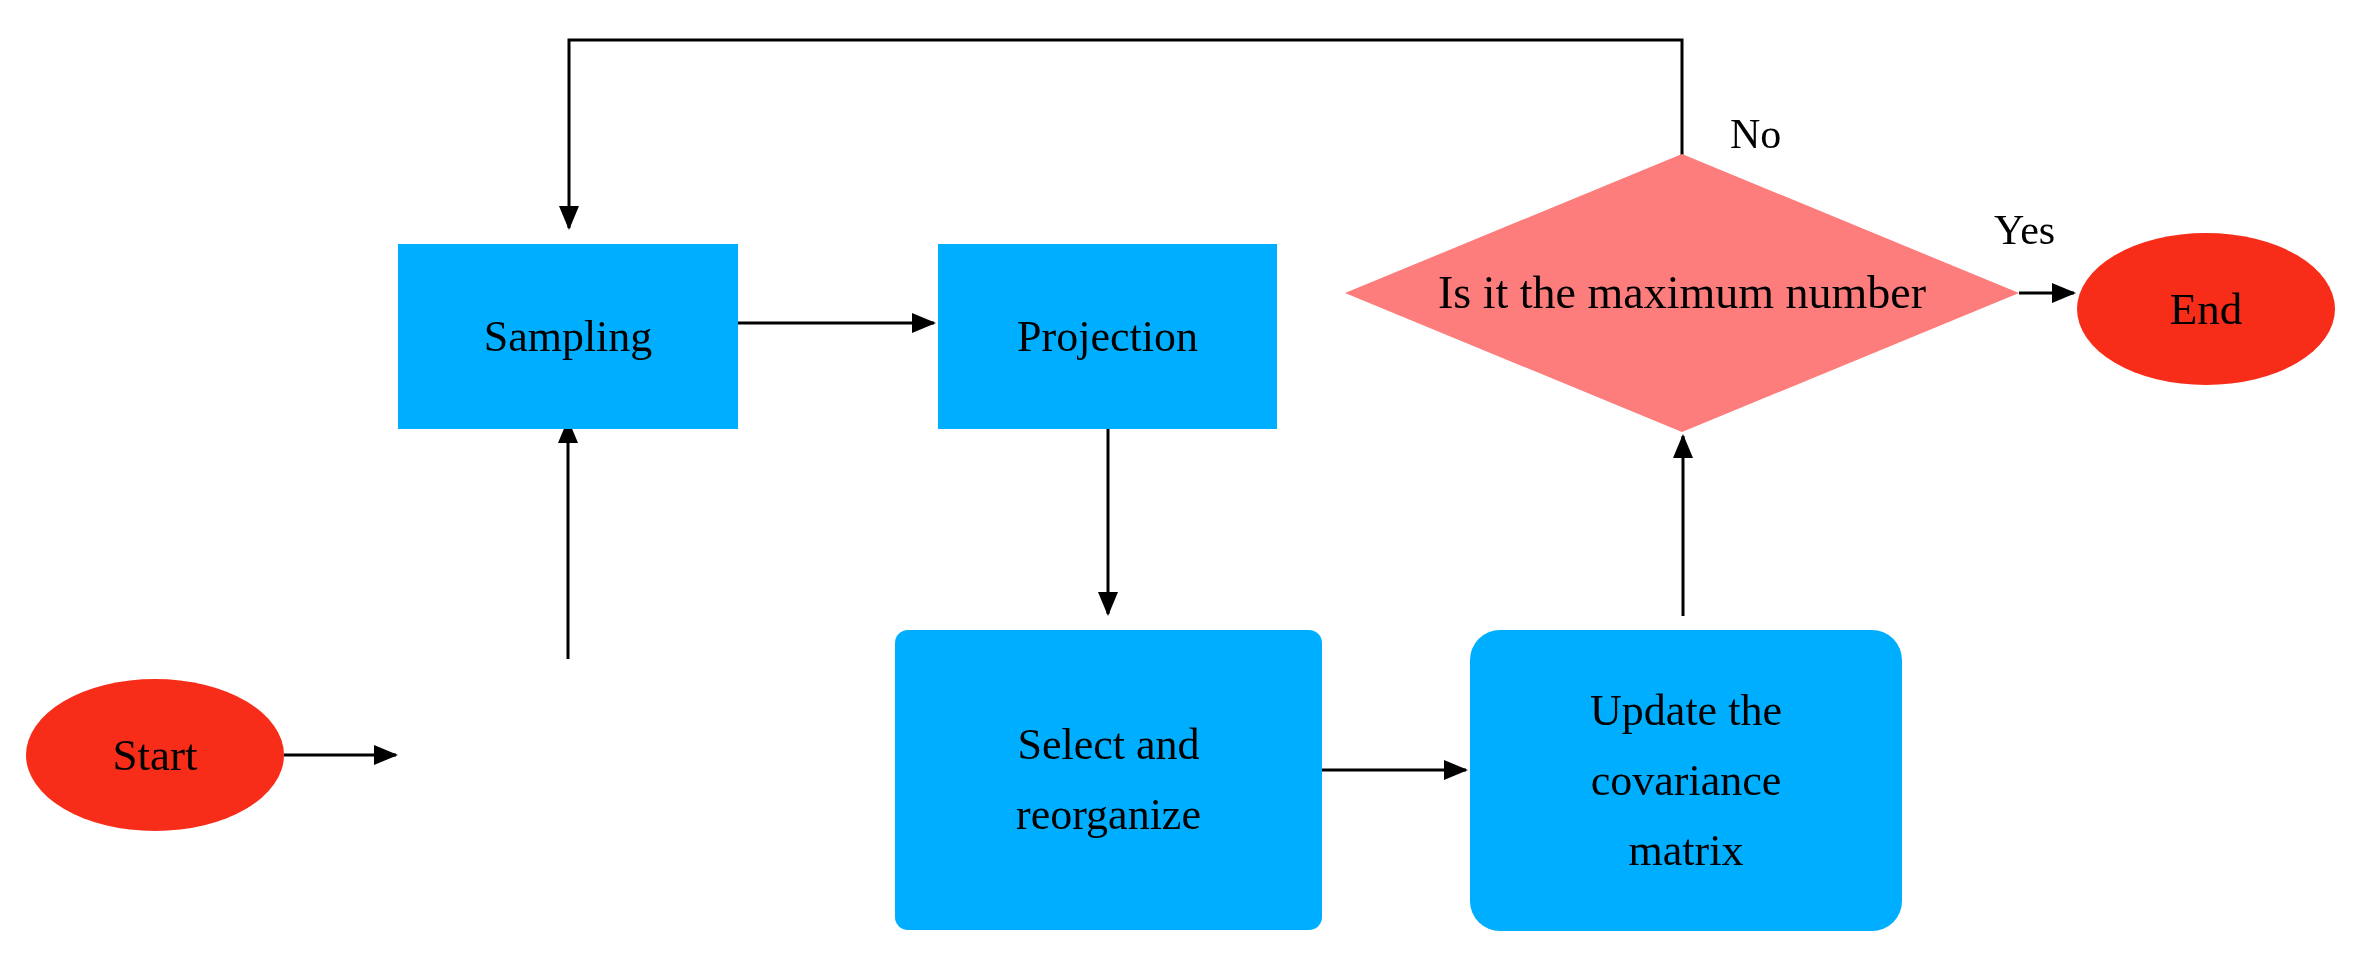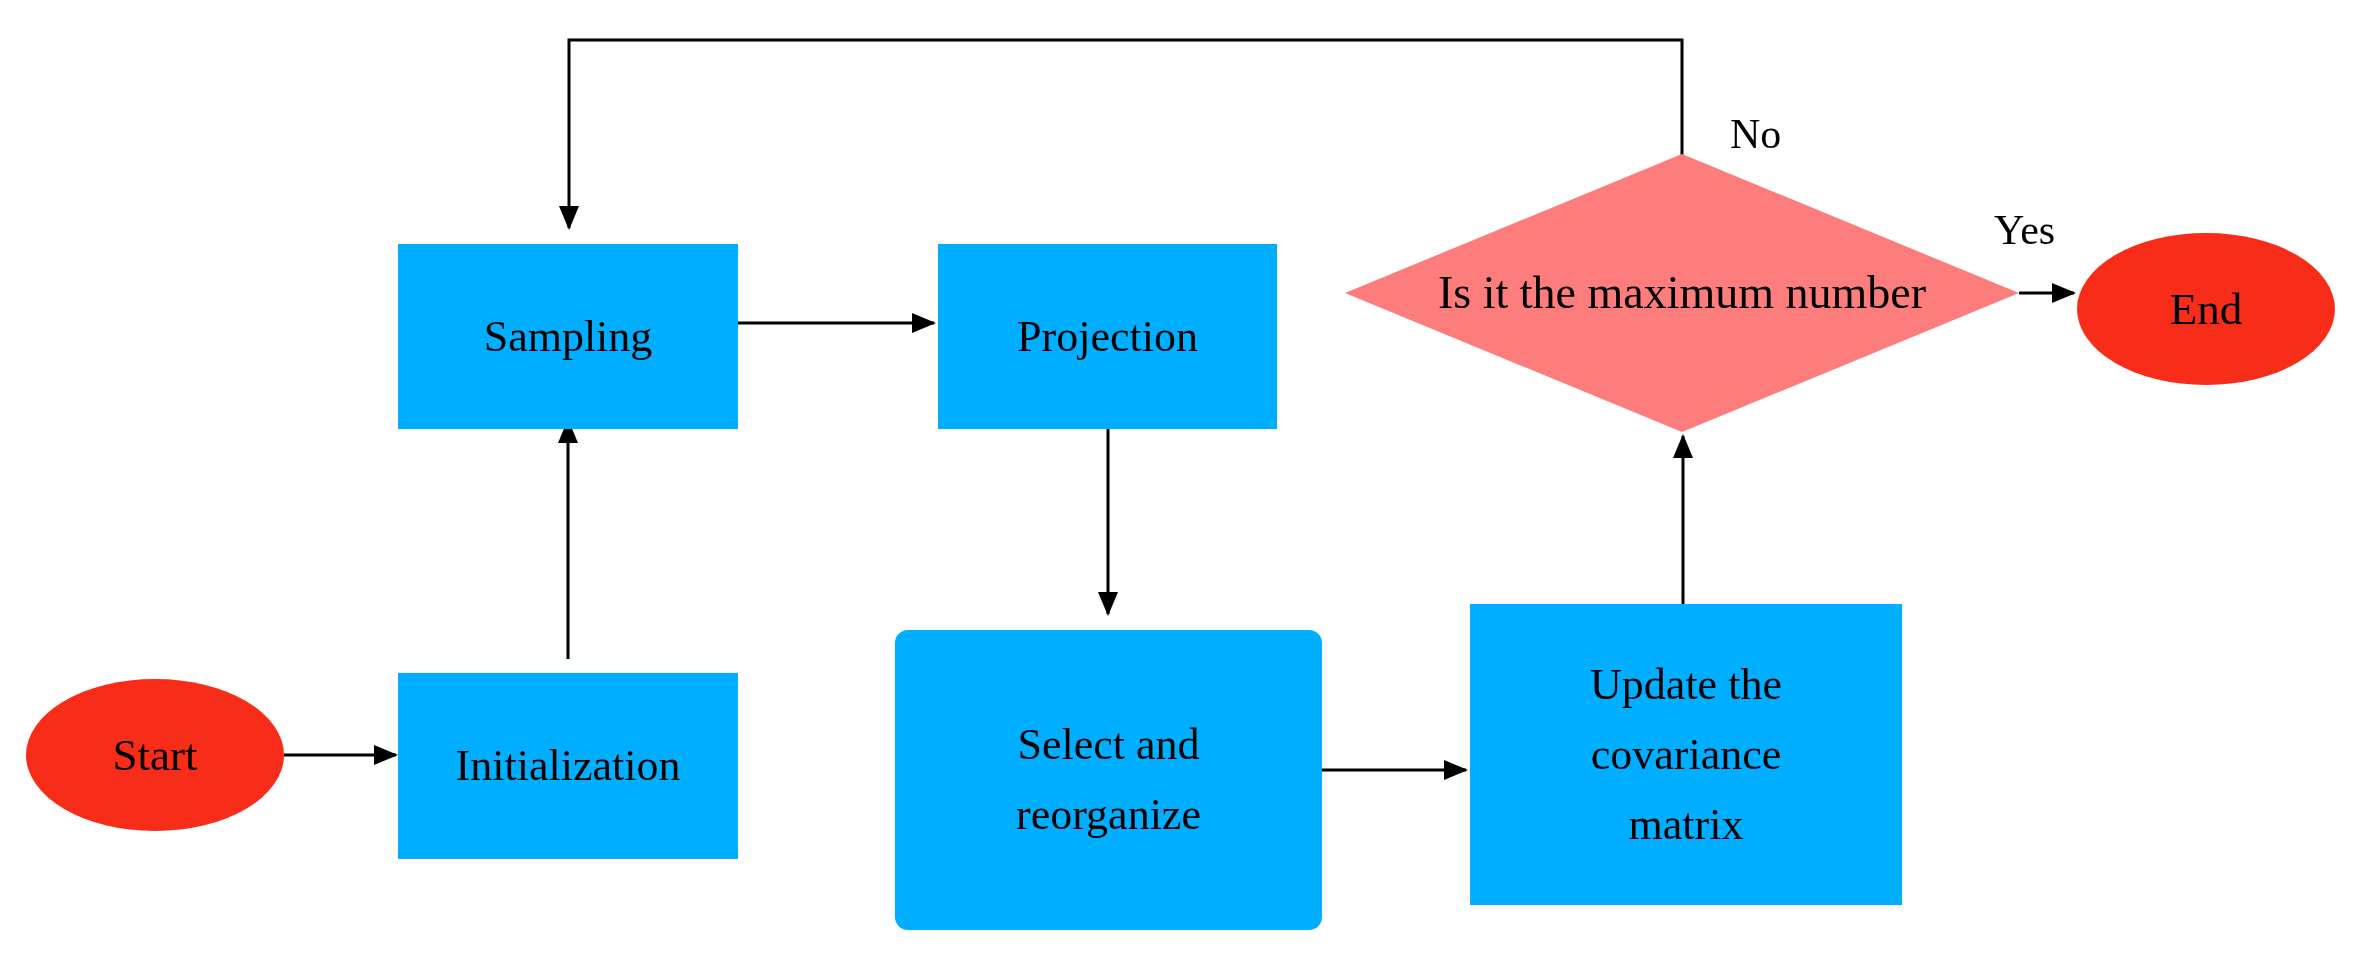--- a/index.html
+++ b/index.html
@@ -38,38 +38,35 @@
     <polyline class="connector" points="1322,770 1466,770" marker-end="url(#arrow)"></polyline>
     <polyline class="connector" points="1683,616 1683,436" marker-end="url(#arrow)"></polyline>
     <polyline class="connector" points="2019,293 2074,293" marker-end="url(#arrow)"></polyline>
     <polyline class="connector" points="1682,156 1682,40 569,40 569,228" marker-end="url(#arrow)"></polyline>
   </svg>
 
   <div class="node terminator" style="left:26px;top:679px;width:258px;height:152px;">
     <span>Start</span>
   </div>
 
-  <div class="node process" style="left:398px;top:661px;width:340px;height:186px;">
-    <span>Initialization</span>
-  </div>
 
   <div class="node process" style="left:398px;top:232px;width:340px;height:185px;">
     <span>Sampling</span>
   </div>
 
   <div class="node process" style="left:938px;top:232px;width:339px;height:185px;">
     <span>Projection</span>
   </div>
 
   <div class="node process" style="left:895px;top:618px;width:427px;height:300px;border-radius:13px;">
     <div>Select and</div>
     <div>reorganize</div>
   </div>
 
-  <div class="node process" style="left:1470px;top:592px;width:432px;height:301px;">
+  <div class="node process" style="left:1470px;top:618px;width:432px;height:301px;border-radius:30px;">
     <div>Update the</div>
     <div>covariance</div>
     <div>matrix</div>
   </div>
 
   <div class="decision-shape" style="left:1345px;top:154px;width:674px;height:278px;"></div>
   <div class="decision-label" style="left:1332px;top:154px;width:700px;height:278px;">
     <div>Is it the maximum number</div>
   </div>
 

